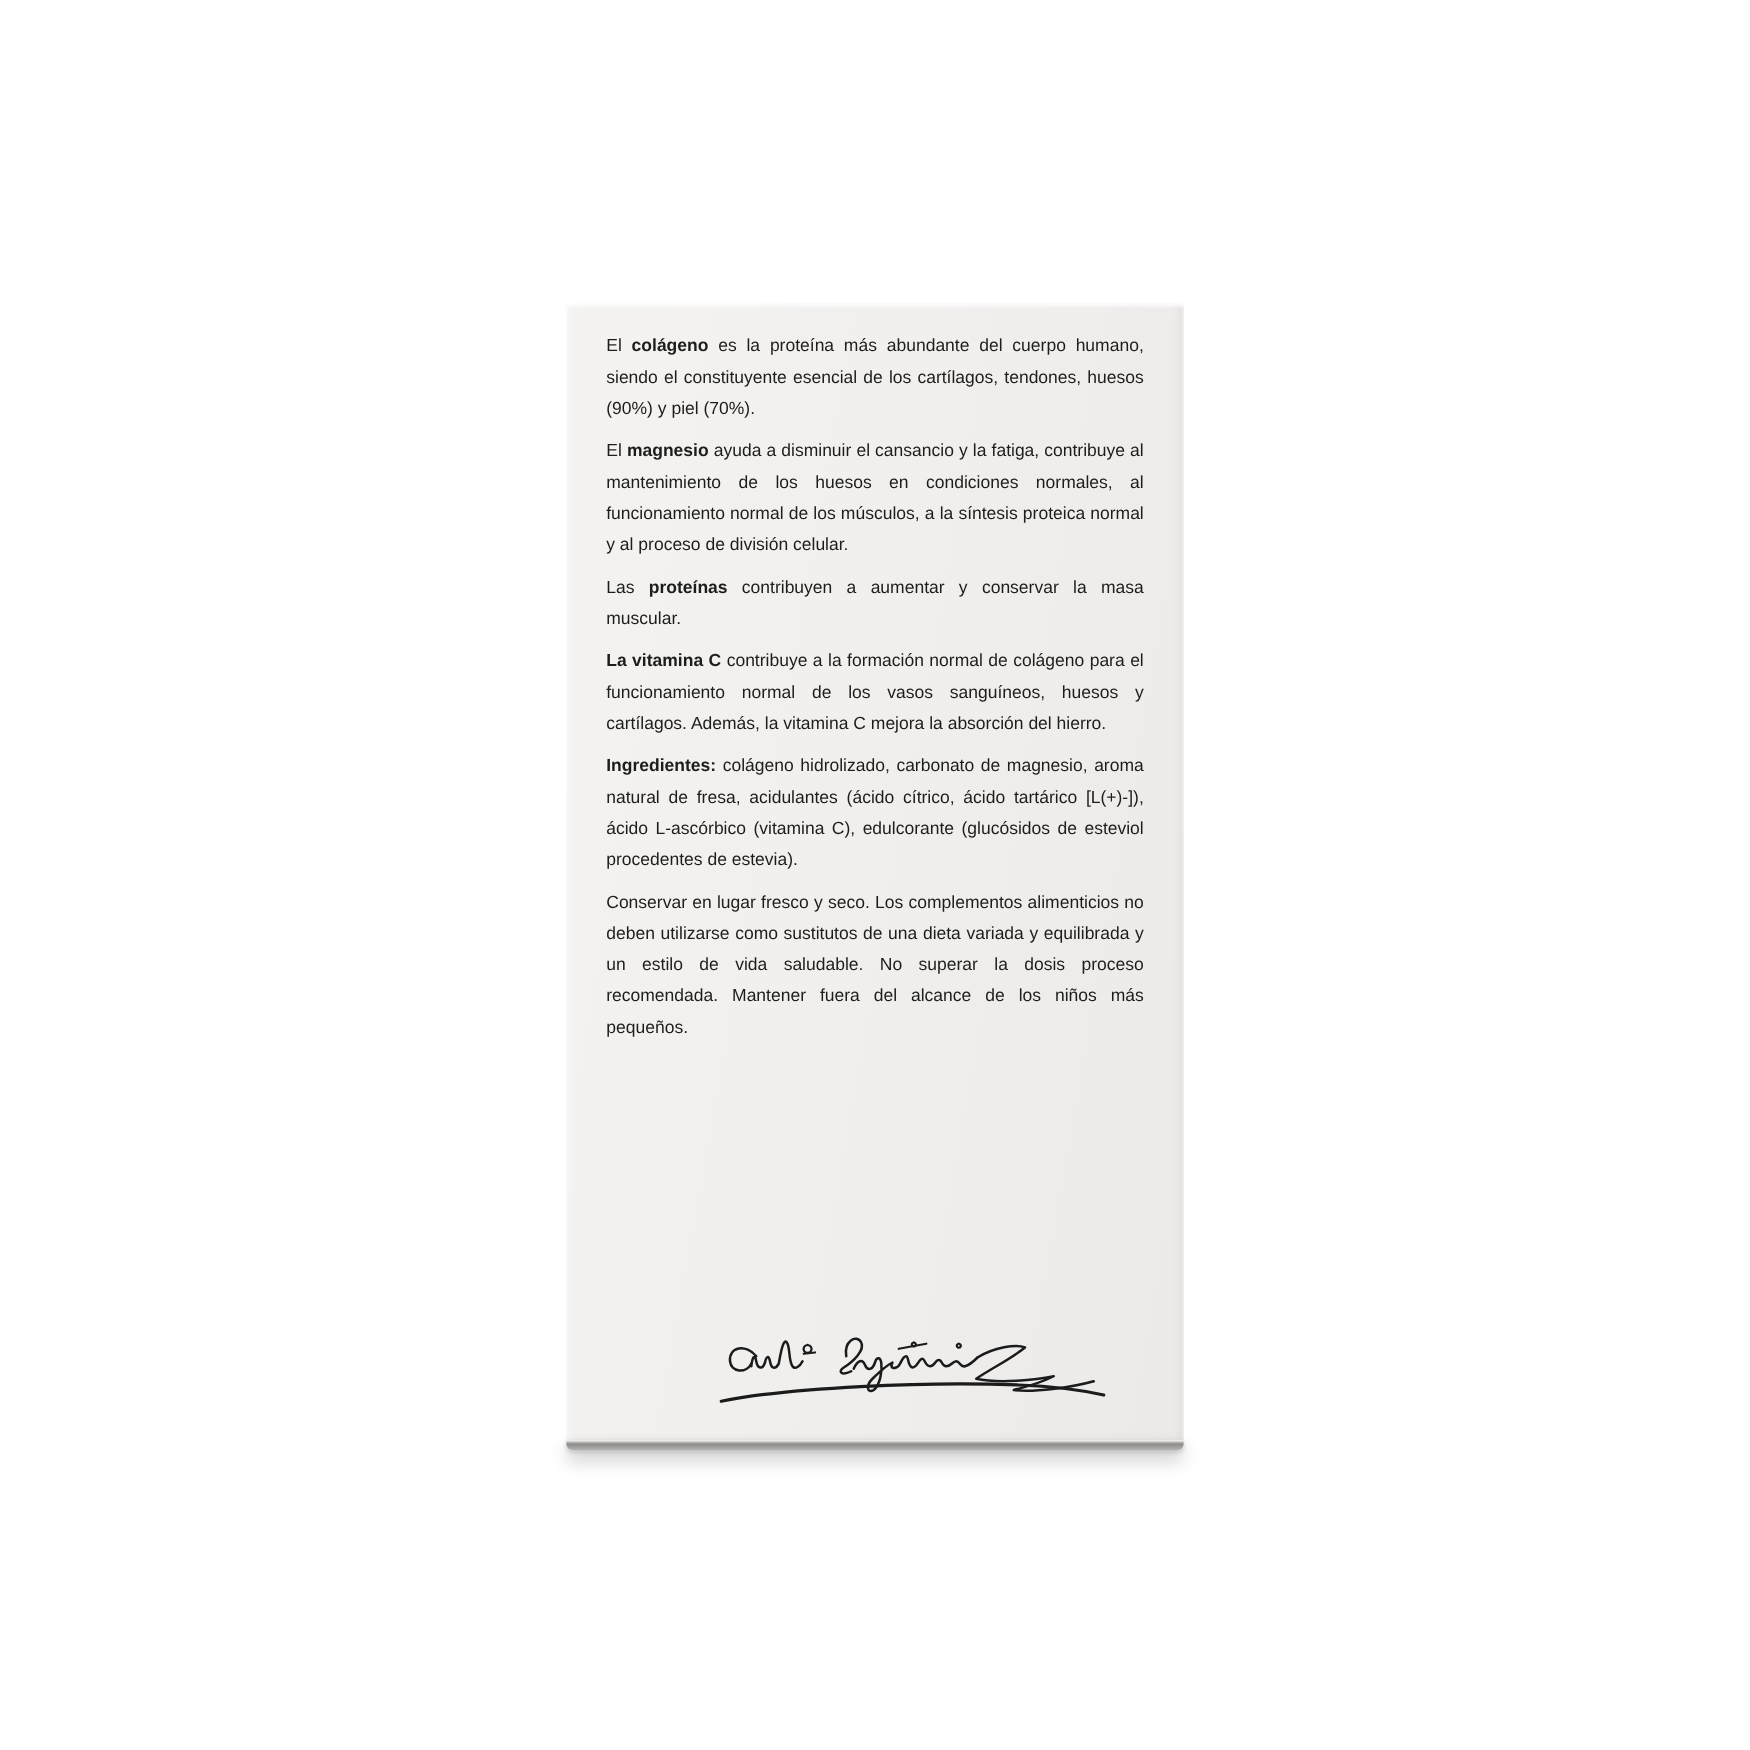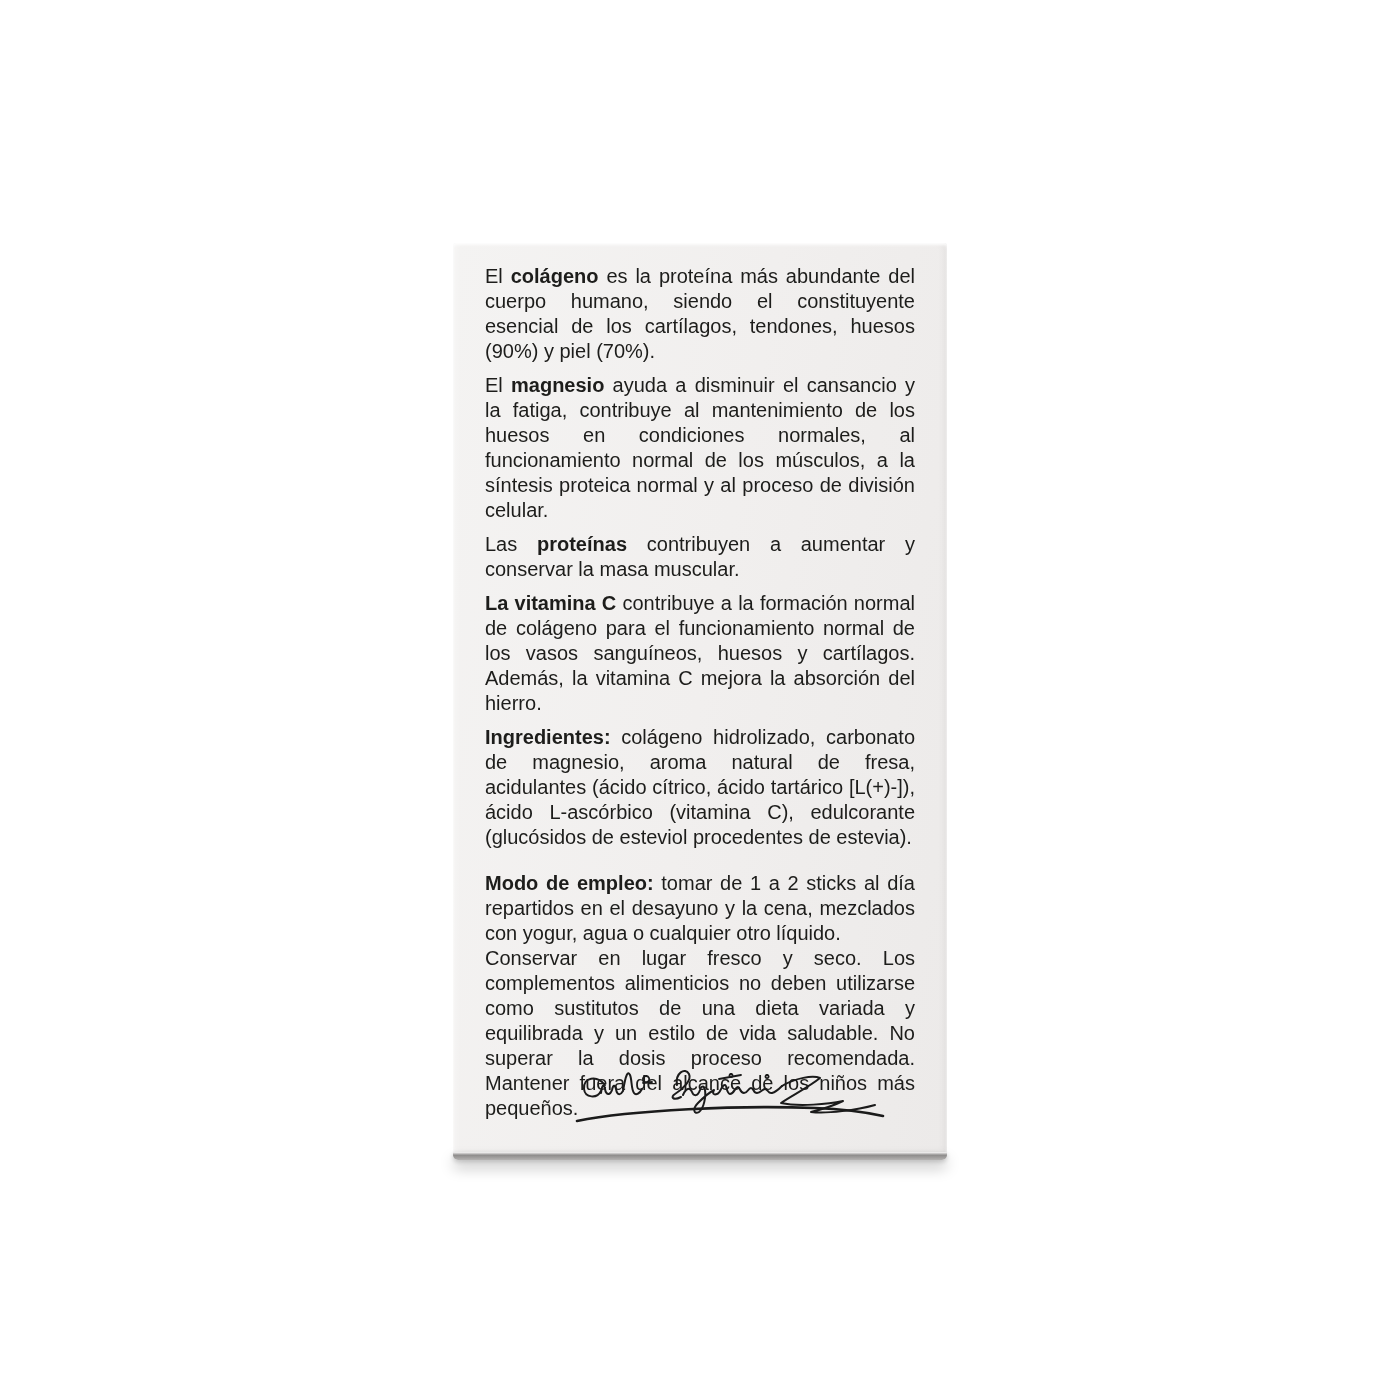--- a/index.html
+++ b/index.html
@@ -39,21 +39,21 @@
     background: linear-gradient(to bottom, #fbfafa 0%, #8e8c8b 40%, #b4b2b1 100%);
     border-radius: 0 0 5px 5px;
     box-shadow: 0 8px 14px rgba(0,0,0,0.25), 0 2px 4px rgba(0,0,0,0.18);
   }
   .label-text {
     position: absolute;
     left: 32px;
     top: 21px;
     width: 430px;
     color: #1d1d1b;
-    font-size: 20px;
+    font-size: 14px;
     line-height: 25px;
     text-align: justify;
   }
   .para { margin: 0 0 9px 0; }
   .para.extra-gap { margin-top: 21px; }
   .para.tight { margin-bottom: 0; }
   .b { font-weight: bold; }
   .sig {
     position: absolute;
     left: 118px;
@@ -74,21 +74,20 @@
 <div class="stage">
 
   <div class="box">
 
     <div class="label-text">
         <p class="para"><span>El </span><span class="b">colágeno</span><span> es la proteína más abundante del cuerpo humano, siendo el constituyente esencial de los cartílagos, tendones, huesos (90%) y piel (70%).</span></p>
         <p class="para"><span>El </span><span class="b">magnesio</span><span> ayuda a disminuir el cansancio y la fatiga, contribuye al mantenimiento de los huesos en condiciones normales, al funcionamiento normal de los músculos, a la síntesis proteica normal y al proceso de división celular.</span></p>
         <p class="para"><span>Las </span><span class="b">proteínas</span><span> contribuyen a aumentar y conservar la masa muscular.</span></p>
         <p class="para"><span class="b">La vitamina C</span><span> contribuye a la formación normal de colágeno para el funcionamiento normal de los vasos sanguíneos, huesos y cartílagos. Además, la vitamina C mejora la absorción del hierro.</span></p>
         <p class="para"><span class="b">Ingredientes:</span><span> colágeno hidrolizado, carbonato de magnesio, aroma natural de fresa, acidulantes (ácido cítrico, ácido tartárico [L(+)-]), ácido L-ascórbico (vitamina C), edulcorante (glucósidos de esteviol procedentes de estevia).</span></p>
-        <p class="para extra-gap tight"><span class="b">Modo de empleo:</span><span> tomar de 1 a 2 sticks al día repartidos en el desayuno y la cena, mezclados con yogur, agua o cualquier otro líquido.</span></p>
         <p class="para"><span>Conservar en lugar fresco y seco. Los complementos alimenticios no deben utilizarse como sustitutos de una dieta variada y equilibrada y un estilo de vida saludable. No superar la dosis proceso recomendada. Mantener fuera del alcance de los niños más pequeños.</span></p>
       </div>
 
     <svg class="sig" viewBox="0 0 320 66" aria-hidden="true">
 
       <path d="M6 58 C 60 47 170 42 244 45 C 270 46 294 49 312 53" stroke-width="2.6"></path>
 
       <path d="M34 22 C 26 12 12 14 13 26 C 14 35 26 36 30 28" stroke-width="2"></path>
       <path d="M30 30 C 31 22 33 20 34 26 C 35 32 39 33 41 27 C 42 22 44 21 45 26 C 46 32 49 33 52 28 C 55 10 57 8 59 12 C 61 16 60 26 63 30 C 65 33 69 30 71 26" stroke-width="2"></path>
       <path d="M75 13 a3.2 3.2 0 1 0 0.1 0" stroke-width="1.8"></path>

